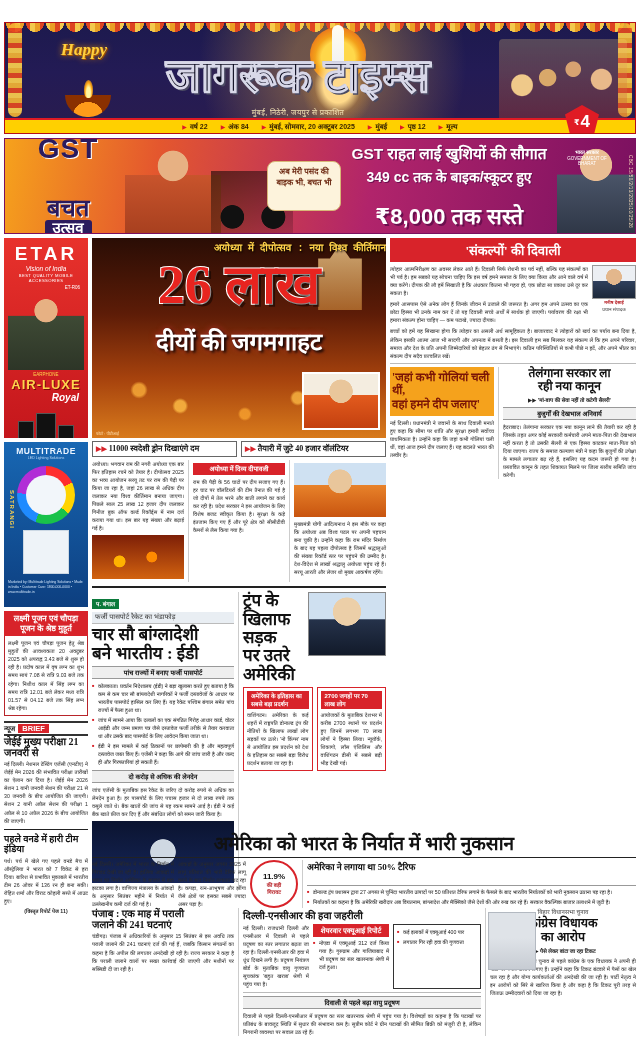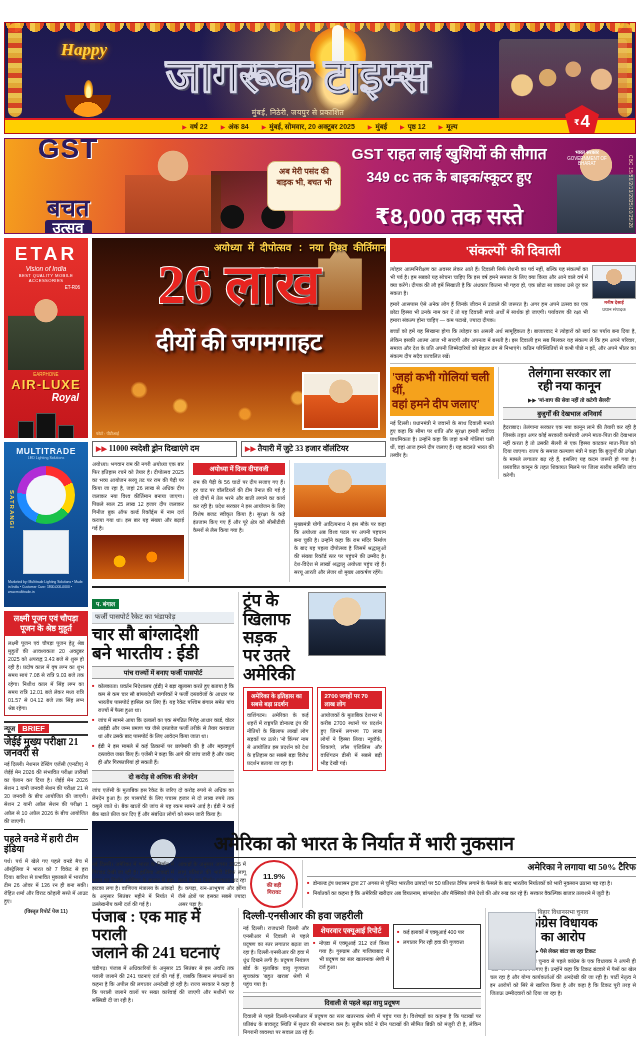--- a/index.html
+++ b/index.html
@@ -247,21 +247,21 @@
      background: radial-gradient(circle at 50% 34%, #e9c69b 0 20%, rgba(0,0,0,0) 21%),
                  linear-gradient(180deg,#cfe1f2 40%, #e8822a 41%, #c8540f 100%); }
   .mini-photo-diya { height:44px; margin:3px 0;
      background: radial-gradient(circle at 30% 60%, #ffb300 0 8%, rgba(0,0,0,0) 9%),
                  radial-gradient(circle at 65% 50%, #ff8a00 0 8%, rgba(0,0,0,0) 9%),
                  linear-gradient(180deg,#7d1f08,#d2620f);}
 
   
   .story-head-lg { font-size:17px; font-weight:bold; line-height:1.08;
      font-family:"Liberation Serif",serif; color:#111; }
-  .story-head-md { font-size:16px; font-weight:bold; line-height:1.12;
+  .story-head-md { font-size:10px; font-weight:bold; line-height:1.12;
      font-family:"Liberation Serif",serif; color:#111; }
   .bengal-tag { display:inline-block; background:#0b7a3b; color:#fff; font-size:6px;
      font-weight:bold; padding:1px 4px; }
   .sub-strip { background:#efefef; border-top:1px solid #999; border-bottom:1px solid #999;
      font-size:6.5px; font-weight:bold; text-align:center; padding:1px; margin:3px 0;}
   .bullets { font-size:5.2px; line-height:1.55; color:#222; }
   .bullets li { list-style:none; margin-bottom:2px; padding-left:6px; position:relative; text-align:justify;}
   .bullets li:before { content:"\25A0"; color:#d8232a; position:absolute; left:0; font-size:4px; top:1px;}
 
   .satellite { height:62px; margin:3px 0;
@@ -289,22 +289,22 @@
   .telangana-head { font-size:12px; font-weight:bold; line-height:1.14; text-align:center;
      font-family:"Liberation Serif",serif;}
   .tiny-arrow { font-size:5.4px; color:#222; font-weight:bold; text-align:center; margin-top:2px;}
 
   .export-head { font-size:19px; font-weight:bold; text-align:center; line-height:1.1;
      font-family:"Liberation Serif",serif; border-bottom:1px solid #222; padding-bottom:2px;}
   .circle-stat { width:48px; height:48px; border:2px solid #d8232a; border-radius:50%;
      display:flex; flex-direction:column; align-items:center; justify-content:center;
      font-size:5.4px; font-weight:bold; color:#b8242a; text-align:center; line-height:1.25; flex:0 0 auto;}
   .circle-stat b { font-size:8px; color:#111; }
-  .tariff-head { text-align:right; font-size:9px; font-weight:bold;
-     font-family:"Liberation Serif",serif; border-bottom:1px solid #999; padding-bottom:3px; margin-bottom:2px;}
+  .tariff-head { text-align:left; font-size:9px; font-weight:bold;
+     font-family:"Liberation Serif",serif; border-bottom:1px solid #999; padding-bottom:12px; margin-bottom:2px;}
 
   .aqi-head { font-size:10px; font-weight:bold; text-align:left;
      font-family:"Liberation Serif",serif; }
   .aqi-badge { background:#d8232a; color:#fff; font-size:7px; font-weight:bold;
      text-align:center; padding:2px; }
   .aqi-box { border:1px solid #333; padding:3px; font-size:5.2px; line-height:1.5;}
 
   .bihar-kicker { font-size:6px; text-align:center; color:#444; }
   .cong-head { font-size:12.5px; font-weight:bold; text-align:center; line-height:1.14;
      font-family:"Liberation Serif",serif;}
@@ -433,21 +433,21 @@
         <div class="lead-big">26 लाख</div>
         <div class="lead-sub">दीयों की जगमगाहट</div>
         <div class="inset-photo"></div>
         <div class="photo-credit">फोटो : पीटीआई</div>
       </div>
 
       <div class="two-kickers">
         <div><span class="arrow">▶▶</span>
           <span>11000 स्वदेशी ड्रोन दिखाएंगे दम</span></div>
         <div><span class="arrow">▶▶</span>
-          <span>तैयारी में जुटे 33 हजार वॉलंटियर</span></div>
+          <span>तैयारी में जुटे 40 हजार वॉलंटियर</span></div>
       </div>
 
       <div class="three-cols">
         <div>
           <div class="body-text">अयोध्या। भगवान राम की नगरी अयोध्या एक बार फिर इतिहास रचने को तैयार है। दीपोत्सव 2025 का भव्य आयोजन सरयू तट पर राम की पैड़ी पर किया जा रहा है, जहां 26 लाख से अधिक दीप जलाकर नया विश्व कीर्तिमान बनाया जाएगा। पिछले साल 25 लाख 12 हजार दीप जलाकर गिनीज बुक ऑफ वर्ल्ड रिकॉर्ड्स में नाम दर्ज कराया गया था। इस बार यह संख्या और बढ़ाई गई है।</div>
           <div class="mini-photo-diya"></div>
         </div>
         <div class="sep" style="padding-left:4px">
           <div class="ayodhya-badge">अयोध्या में दिव्य दीपावली</div>
           <div class="body-text">राम की पैड़ी के 56 घाटों पर दीप सजाए गए हैं। हर घाट पर वॉलंटियरों की टीम तैनात की गई है जो दीपों में तेल भरने और बाती लगाने का कार्य कर रही है। प्रदेश सरकार ने इस आयोजन के लिए विशेष बजट स्वीकृत किया है। सुरक्षा के कड़े इंतजाम किए गए हैं और पूरे क्षेत्र को सीसीटीवी कैमरों से लैस किया गया है।</div>

